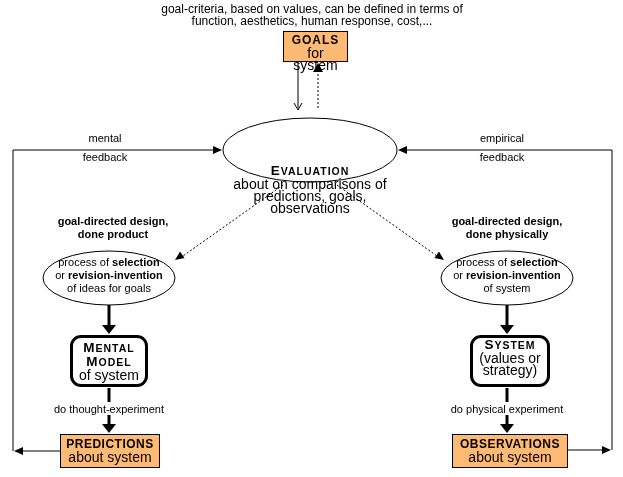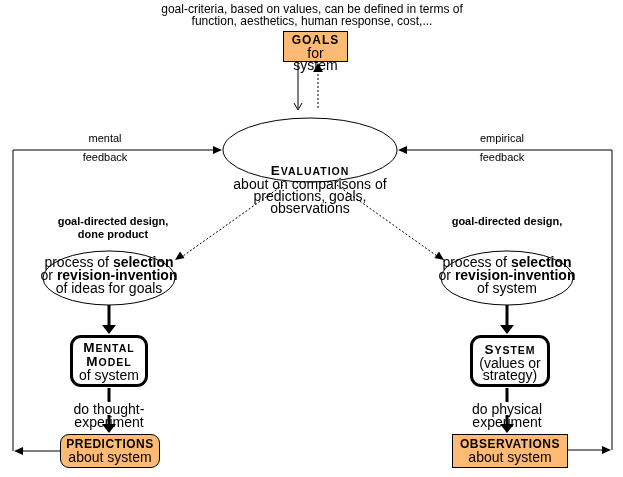--- a/index.html
+++ b/index.html
@@ -2,21 +2,21 @@
 <html><head>
 <meta charset="utf-8">
 <style>
   html,body { margin:0; padding:0; background:#ffffff; }
   #stage {
     position:relative; width:623px; height:477px; background:#ffffff;
     font-family:"Liberation Sans", sans-serif; color:#000; overflow:hidden;
   }
   #wires { position:absolute; left:0; top:0; z-index:1; }
   .lbl { position:absolute; z-index:2; text-align:center; font-size:11px; line-height:13px; }
-  .small { font-size:14px; line-height:13px; }
+  .small { font-size:11px; line-height:13px; }
   .bold { font-weight:bold; }
   .caption { font-size:12px; line-height:12px; }
   .box {
     position:absolute; z-index:2; background:#fdba74; border:1px solid #000;
     text-align:center; box-sizing:border-box;
   }
   .rbox {
     position:absolute; z-index:2; background:#fff; border:3px solid #000;
     border-radius:11px; text-align:center; box-sizing:border-box;
   }
@@ -89,49 +89,50 @@
   <div class="lbl" style="left:63px; top:151px; width:84px;">feedback</div>
   <div class="lbl" style="left:460px; top:132px; width:84px;">empirical</div>
   <div class="lbl" style="left:460px; top:151px; width:84px;">feedback</div>
 
   <div class="lbl bold" style="left:28px; top:215px; width:170px;">
     <div>goal-directed design,</div>
     <div>done product</div>
   </div>
   <div class="lbl bold" style="left:422px; top:215px; width:170px;">
     <div>goal-directed design,</div>
+    <div>done physically</div>
   </div>
 
   <div class="lbl small" style="left:39px; top:256px; width:140px;">
     <div><span>process of </span><span class="bold">selection</span></div>
     <div><span>or </span><span class="bold">revision-invention</span></div>
     <div>of ideas for goals</div>
   </div>
   <div class="lbl small" style="left:437px; top:256px; width:140px;">
     <div><span>process of </span><span class="bold">selection</span></div>
     <div><span>or </span><span class="bold">revision-invention</span></div>
     <div>of system</div>
   </div>
 
   <div class="rbox" style="left:70px; top:335px; width:78px; height:52px; padding-top:3px;">
     <div class="sc">MENTAL</div>
     <div class="sc">MODEL</div>
     <div class="sub">of system</div>
   </div>
 
-  <div class="rbox" style="left:470px; top:335px; width:80px; height:52px; padding-top:5px;">
+  <div class="rbox" style="left:470px; top:335px; width:80px; height:52px; ">
     <div class="sc">SYSTEM</div>
     <div class="sub">(values or</div>
     <div class="sub">strategy)</div>
   </div>
 
   <div class="lbl small" style="left:39px; top:403px; width:140px;">do thought-experiment</div>
   <div class="lbl small" style="left:437px; top:403px; width:140px;">do physical experiment</div>
 
-  <div class="box" style="left:60px; top:434px; width:100px; height:34px; padding-top:2px;border-radius:9px;">
+  <div class="box" style="left:60px; top:434px; width:100px; height:34px; padding-top:2px;">
     <div class="btitle">PREDICTIONS</div>
     <div class="sub">about system</div>
   </div>
 
   <div class="box" style="left:452px; top:434px; width:116px; height:34px; padding-top:2px;">
     <div class="btitle">OBSERVATIONS</div>
     <div class="sub">about system</div>
   </div>
 
 </div>

